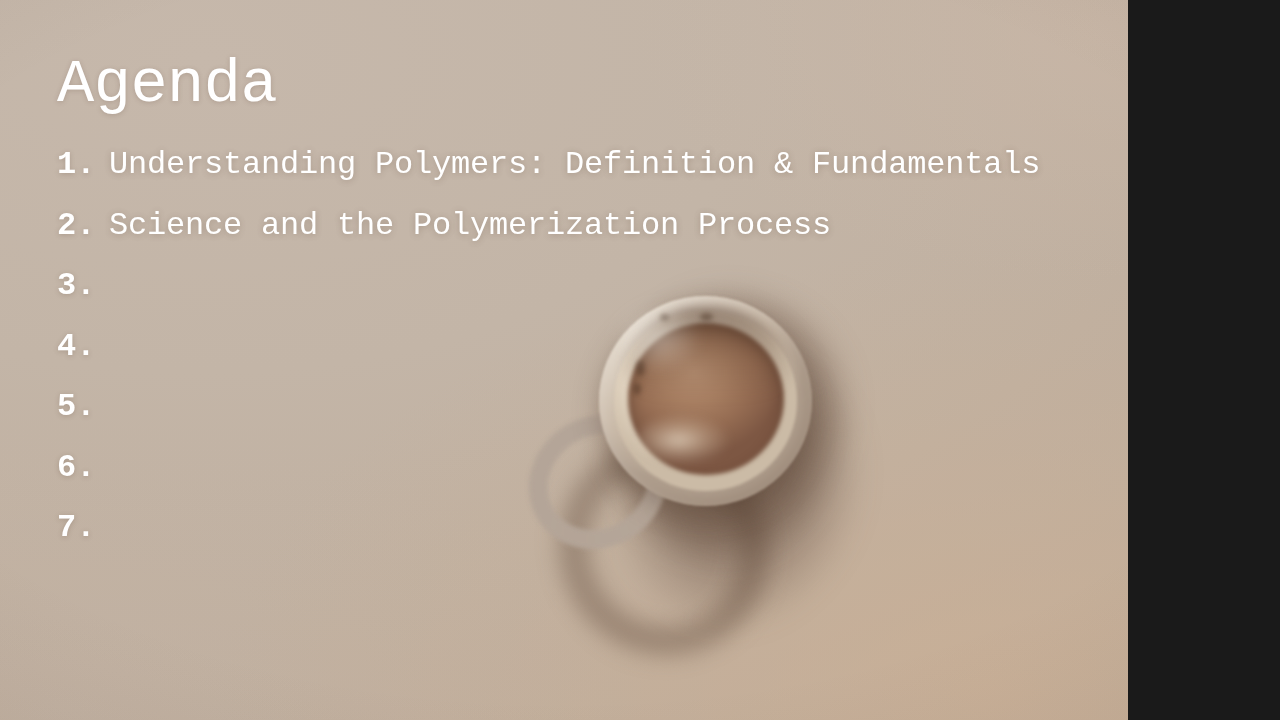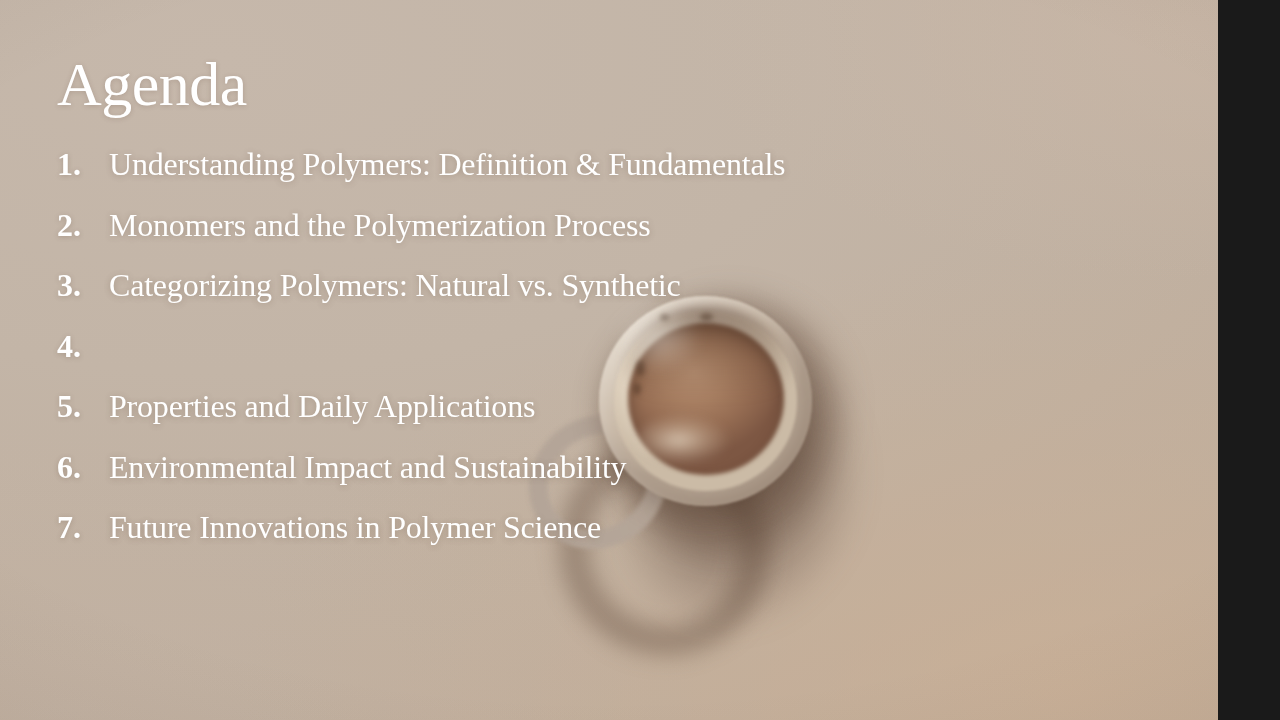--- a/index.html
+++ b/index.html
@@ -4,25 +4,25 @@
 <title>Agenda Slide</title>
 <style>
   html, body {
     margin: 0;
     padding: 0;
     background: #1a1a1a;
   }
 
   #slide {
     position: relative;
-    width: 1218px;
+    width: 1128px;
     height: 720px;
     overflow: hidden;
     background: #be185d;
-    font-family: Liberation Serif, serif;
+    font-family: Liberation Mono, monospace;
     -webkit-font-smoothing: antialiased;
   }
 
   
   .bg-base {
     position: absolute;
     inset: 0;
     background:
       radial-gradient(130% 115% at 18% 8%,  #c6b8ab 0%, #c3b5a7 38%, #c0b0a0 68%, #bdab99 100%);
   }
@@ -248,42 +248,38 @@
 
     <div class="agenda-list">
 
       <div class="agenda-item">
         <div class="item-number">1.</div>
         <div class="item-text">Understanding Polymers: Definition &amp; Fundamentals</div>
       </div>
 
       <div class="agenda-item">
         <div class="item-number">2.</div>
-        <div class="item-text">Monomers and the Polymerization Process</div>
+        <div class="item-text">Science and the Polymerization Process</div>
       </div>
 
       <div class="agenda-item">
         <div class="item-number">3.</div>
-        <div class="item-text">Categorizing Polymers: Natural vs. Synthetic</div>
       </div>
 
       <div class="agenda-item">
         <div class="item-number">4.</div>
       </div>
 
       <div class="agenda-item">
         <div class="item-number">5.</div>
-        <div class="item-text">Properties and Daily Applications</div>
       </div>
 
       <div class="agenda-item">
         <div class="item-number">6.</div>
-        <div class="item-text">Environmental Impact and Sustainability</div>
       </div>
 
       <div class="agenda-item">
         <div class="item-number">7.</div>
-        <div class="item-text">Future Innovations in Polymer Science</div>
       </div>
 
     </div>
   </div>
 </div>
 
 </body></html>

